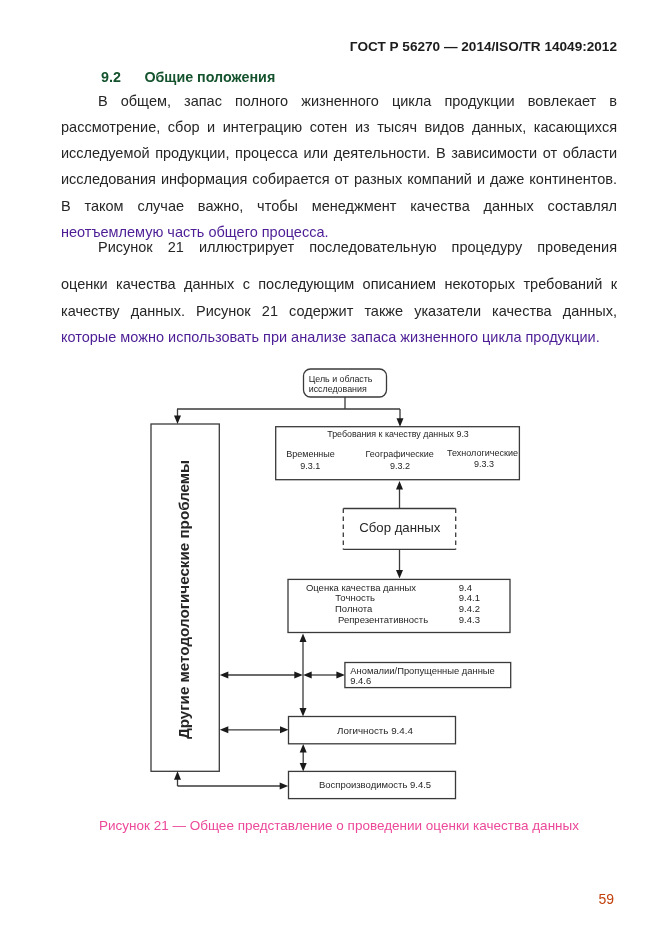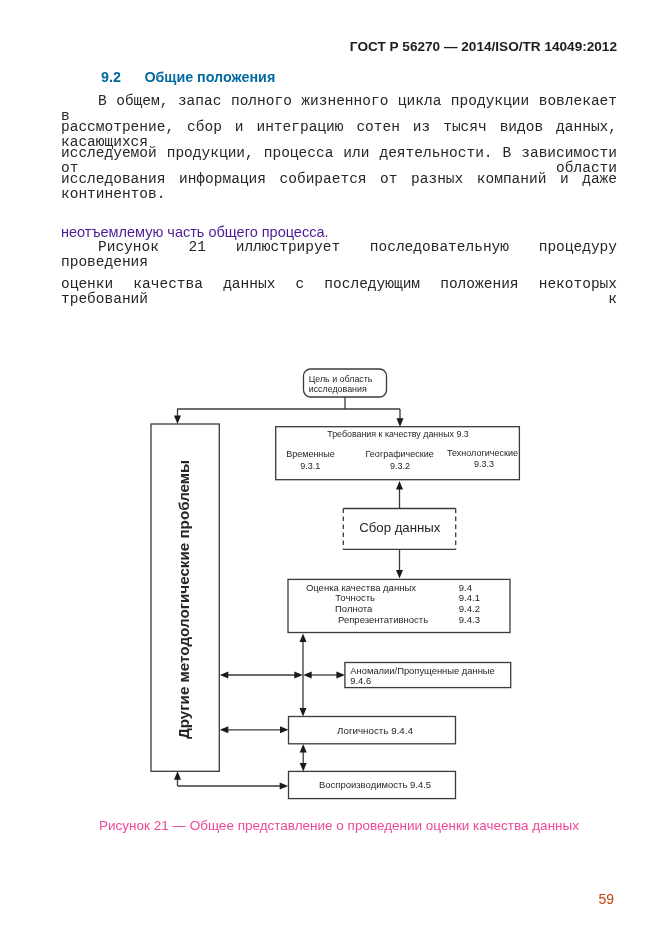--- a/index.html
+++ b/index.html
@@ -1,38 +1,41 @@
 <!DOCTYPE html>
 <html><head>
 <meta charset="utf-8">
 <style>
   html,body{margin:0;padding:0;background:#fff;}
   #page{position:relative;width:662px;height:935px;background:#fff;overflow:hidden;
         font-family:"Liberation Sans",sans-serif;color:#222;}
   .abs{position:absolute;}
   .jline{position:absolute;left:61px;width:556px;font-size:14.5px;line-height:15px;
-         text-align:justify;text-align-last:justify;white-space:normal;color:#262626;font-family:Liberation Mono, monospace;}
+         text-align:justify;text-align-last:justify;white-space:normal;color:#262626;}
   .lline{position:absolute;left:61px;width:556px;font-size:14.5px;line-height:15px;color:#4c1d95;}
 </style>
 </head>
 <body>
 <div id="page">
 
   <div class="abs" style="left:61px;top:39.2px;width:556px;text-align:right;font-size:13.6px;font-weight:bold;line-height:15px;color:#1c1c1c;">ГОСТ Р 56270 — 2014/ISO/TR 14049:2012</div>
 
-  <div class="abs" style="left:101px;top:69.8px;font-size:14.3px;font-weight:bold;line-height:15px;color:#0369a1;">9.2<span style="display:inline-block;width:23.5px;"></span>Общие положения</div>
+  <div class="abs" style="left:101px;top:69.8px;font-size:14.3px;font-weight:bold;line-height:15px;color:#14532d;">9.2<span style="display:inline-block;width:23.5px;"></span>Общие положения</div>
 
   <div class="jline" style="top:93.6px;text-indent:37px;">В общем, запас полного жизненного цикла продукции вовлекает в</div>
   <div class="jline" style="top:146.1px;">исследуемой продукции, процесса или деятельности. В зависимости от области</div>
   <div class="jline" style="top:119.9px;">рассмотрение, сбор и интеграцию сотен из тысяч видов данных, касающихся</div>
   <div class="jline" style="top:172.4px;">исследования информация собирается от разных компаний и даже континентов.</div>
+  <div class="jline" style="top:198.6px;">В таком случае важно, чтобы менеджмент качества данных составлял</div>
   <div class="lline" style="top:224.9px;">неотъемлемую часть общего процесса.</div>
 
   <div class="jline" style="top:240px;text-indent:37px;">Рисунок 21 иллюстрирует последовательную процедуру проведения</div>
-  <div class="jline" style="top:277.4px;">оценки качества данных с последующим положения некоторых требований к</div>
+  <div class="jline" style="top:277.4px;">оценки качества данных с последующим описанием некоторых требований к</div>
+  <div class="jline" style="top:303.6px;">качеству данных. Рисунок 21 содержит также указатели качества данных,</div>
+  <div class="lline" style="top:329.9px;">которые можно использовать при анализе запаса жизненного цикла продукции.</div>
 
   <svg class="abs" style="left:0;top:0;" width="662" height="935" viewBox="0 0 662 935">
     <g fill="none" stroke="#3a3a3a" stroke-width="1.3">
 
       <rect x="303.5" y="369" width="83" height="28" rx="7" ry="7"></rect>
 
       <line x1="345" y1="397" x2="345" y2="409"></line>
       <line x1="177" y1="409" x2="400" y2="409"></line>
       <line x1="177.5" y1="409" x2="177.5" y2="417"></line>
       <line x1="400" y1="409" x2="400" y2="419"></line>

